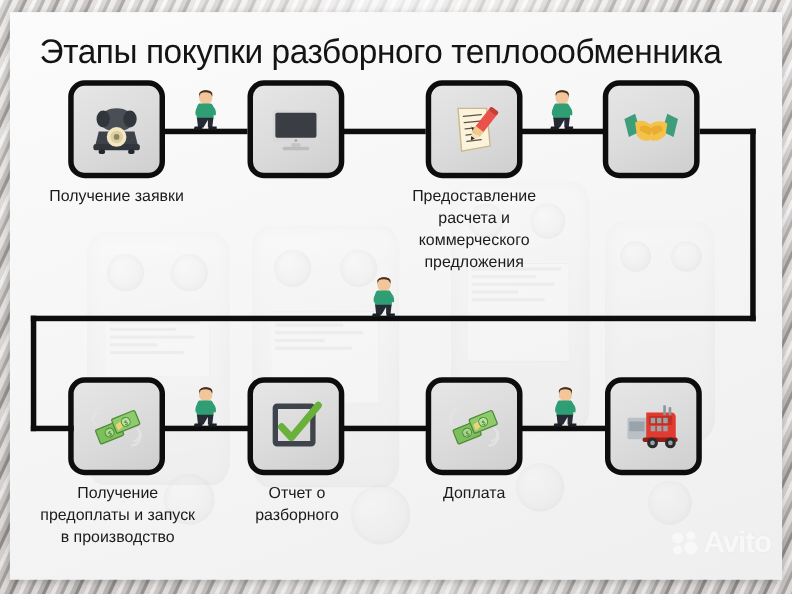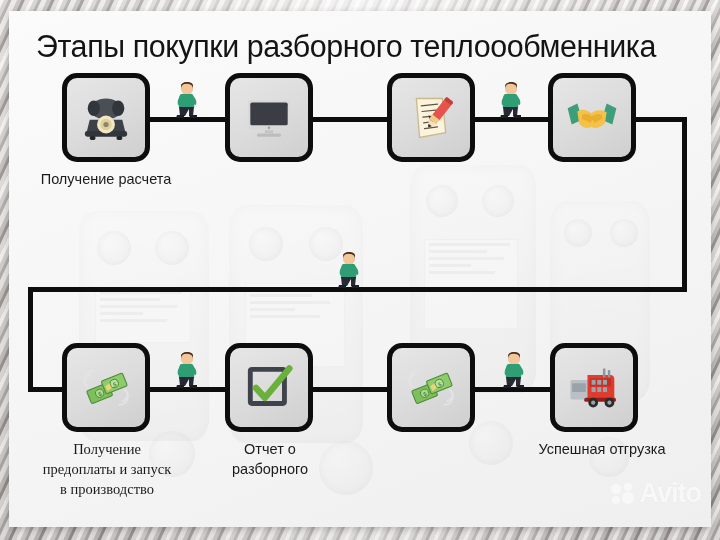--- a/index.html
+++ b/index.html
@@ -247,21 +247,21 @@
         <ellipse cx="47" cy="20" rx="7.5" ry="9.5" fill="#31353c"></ellipse>
         <path d="M12 34 L52 34 L56 50 L8 50 Z" fill="#3d4148"></path>
         <rect x="6" y="48" width="52" height="7" rx="3" fill="#31353c"></rect>
         <rect x="12" y="54" width="7" height="5" rx="2" fill="#23262b"></rect>
         <rect x="45" y="54" width="7" height="5" rx="2" fill="#23262b"></rect>
         <circle cx="32" cy="40" r="11" fill="#f2e7c0"></circle>
         <circle cx="32" cy="40" r="7" fill="#ddd0a0"></circle>
         <circle cx="32" cy="40" r="3.2" fill="#8e8566"></circle>
       </svg>
     </div>
-    <div class="step-label" style="left:7px; top:158px; width:180px;">Получение расчета</div>
+    <div class="step-label" style="left:7px; top:158px; width:180px;">Получение заявки</div>
 
     <div class="step-box" style="left:216px; top:62px;">
       <svg class="step-icon" viewBox="0 0 64 64">
         <rect x="6" y="10" width="52" height="36" rx="3" fill="#d9d9d9"></rect>
         <rect x="9" y="13" width="46" height="28" rx="2" fill="#3a3d44"></rect>
         <circle cx="32" cy="44" r="1.5" fill="#9aa0a8"></circle>
         <rect x="27" y="47" width="10" height="4" fill="#c4c4c4"></rect>
         <rect x="17" y="51" width="30" height="4" rx="2" fill="#bdbdbd"></rect>
       </svg>
     </div>
@@ -279,20 +279,24 @@
         <path d="M29 28 L35 34 L31 37 Z" fill="#2b2b2b"></path>
         <g transform="rotate(38 46 22)">
           <rect x="40" y="6" width="11" height="30" rx="2" fill="#e8524b"></rect>
           <rect x="40" y="34" width="11" height="7" fill="#f0c98b"></rect>
           <path d="M40 41 L51 41 L45.5 50 Z" fill="#f7e0b8"></path>
           <path d="M43 46 L48 46 L45.5 50 Z" fill="#2b2b2b"></path>
           <rect x="40" y="6" width="11" height="5" rx="2" fill="#c33f39"></rect>
         </g>
       </svg>
     </div>
+    <div class="step-label" style="left:340px; top:158px; width:164px;">Предоставление
+расчета и
+коммерческого
+предложения</div>
 
     <div class="step-box" style="left:539px; top:62px;">
       <svg class="step-icon" viewBox="0 0 64 64">
         <path d="M2 20 L14 14 L20 34 L7 40 Z" fill="#3f9e7a"></path>
         <path d="M62 20 L50 14 L44 34 L57 40 Z" fill="#3f9e7a"></path>
         <path d="M14 24 C20 20, 26 22, 31 26 C36 22, 44 21, 50 25 L48 38 C42 44, 36 46, 31 43 C26 46, 20 44, 16 38 Z" fill="#f4c24a"></path>
         <path d="M20 28 C25 26, 30 28, 34 32 L30 38 C26 36, 22 34, 19 33 Z" fill="#e9ae2e"></path>
         <path d="M44 28 C39 26, 34 28, 31 31 L35 38 C39 36, 42 34, 45 33 Z" fill="#e9ae2e"></path>
       </svg>
     </div>
@@ -311,21 +315,21 @@
           <text x="24" y="42" font-size="7" text-anchor="middle" fill="#3d7029" font-family="'Liberation Sans',sans-serif">$</text>
         </g>
         <g transform="rotate(-22 42 26)">
           <rect x="28" y="18" width="28" height="17" rx="2" fill="#8ecb6c" stroke="#4f8a36" stroke-width="1.4"></rect>
           <circle cx="42" cy="26.5" r="5" fill="#b8e39d" stroke="#4f8a36" stroke-width="1.1"></circle>
           <text x="42" y="30" font-size="7" text-anchor="middle" fill="#3d7029" font-family="'Liberation Sans',sans-serif">$</text>
         </g>
         <path d="M31 30 L36 26 L39 32 L34 36 Z" fill="#edd27a"></path>
       </svg>
     </div>
-    <div class="step-label" style="left:7px; top:428px; width:182px;font-family:Liberation Serif, serif;">Получение
+    <div class="step-label" style="left:7px; top:428px; width:182px;">Получение
 предоплаты и запуск
 в производство</div>
 
     <div class="step-box" style="left:216px; top:332px;">
       <svg class="step-icon" viewBox="0 0 64 64">
         <rect x="9" y="9" width="42" height="42" rx="2" fill="none" stroke="#3f444c" stroke-width="6"></rect>
         <path d="M16 32 L27 44 L57 8" fill="none" stroke="#6ab13b" stroke-width="8" stroke-linecap="round" stroke-linejoin="round"></path>
       </svg>
     </div>
     <div class="step-label" style="left:190px; top:428px; width:142px;">Отчет о
@@ -345,20 +349,21 @@
           <text x="24" y="42" font-size="7" text-anchor="middle" fill="#3d7029" font-family="'Liberation Sans',sans-serif">$</text>
         </g>
         <g transform="rotate(-22 42 26)">
           <rect x="28" y="18" width="28" height="17" rx="2" fill="#8ecb6c" stroke="#4f8a36" stroke-width="1.4"></rect>
           <circle cx="42" cy="26.5" r="5" fill="#b8e39d" stroke="#4f8a36" stroke-width="1.1"></circle>
           <text x="42" y="30" font-size="7" text-anchor="middle" fill="#3d7029" font-family="'Liberation Sans',sans-serif">$</text>
         </g>
         <path d="M31 30 L36 26 L39 32 L34 36 Z" fill="#edd27a"></path>
       </svg>
     </div>
+    <div class="step-label" style="left:352px; top:428px; width:140px;">Доплата</div>
 
     <div class="step-box" style="left:541px; top:332px;">
       <svg class="step-icon" viewBox="0 0 64 64">
         <rect x="3" y="22" width="22" height="24" rx="2" fill="#b9c0c6"></rect>
         <rect x="5" y="26" width="17" height="11" rx="1" fill="#9aa3aa"></rect>
         <path d="M24 16 L52 16 C55 16, 57 18, 57 21 L57 46 L24 46 Z" fill="#e03b2e"></path>
         <path d="M27 20 L53 20 L53 30 L27 30 Z" fill="#c42f24"></path>
         <g fill="#9aa3aa">
           <rect x="29" y="22" width="5" height="6"></rect>
           <rect x="36" y="22" width="5" height="6"></rect>
@@ -369,21 +374,20 @@
         </g>
         <rect x="20" y="44" width="39" height="5" rx="2" fill="#8f1f18"></rect>
         <rect x="49" y="10" width="3" height="9" fill="#8d969d"></rect>
         <rect x="43" y="8" width="3" height="11" fill="#8d969d"></rect>
         <circle cx="31" cy="50" r="6" fill="#2a2a2a"></circle>
         <circle cx="31" cy="50" r="2.6" fill="#9aa3aa"></circle>
         <circle cx="51" cy="50" r="6" fill="#2a2a2a"></circle>
         <circle cx="51" cy="50" r="2.6" fill="#9aa3aa"></circle>
       </svg>
     </div>
-    <div class="step-label" style="left:498px; top:428px; width:190px;">Успешная отгрузка</div>
 
     <svg class="walker" style="left:163px; top:66px;" viewBox="0 0 30 42">
       <path d="M9 9 C9 4, 21 4, 21 10 L20 14 L10 14 Z" fill="#5a3a24"></path>
       <circle cx="15" cy="12" r="6" fill="#f2c69a"></circle>
       <path d="M9 9 C10 6, 20 6, 21 10 L21 8 C20 4, 10 4, 9 9 Z" fill="#4a2f1c"></path>
       <path d="M9 17 C7 18, 6 24, 7 31 L22 31 C23 24, 22 18, 20 17 Z" fill="#2f9e74"></path>
       <path d="M20 18 C24 21, 25 25, 24 28 L21 27 C21 24, 20 21, 19 20 Z" fill="#2f9e74"></path>
       <path d="M9 18 C6 21, 5 25, 6 28 L9 27 C9 24, 10 21, 11 20 Z" fill="#2f9e74"></path>
       <path d="M7 30 L22 30 L21 39 L17 39 L17 32 L13 39 L8 39 Z" fill="#262a35"></path>
       <path d="M5 38 L12 38 L12 41 L4 41 Z" fill="#1b1e26"></path>

